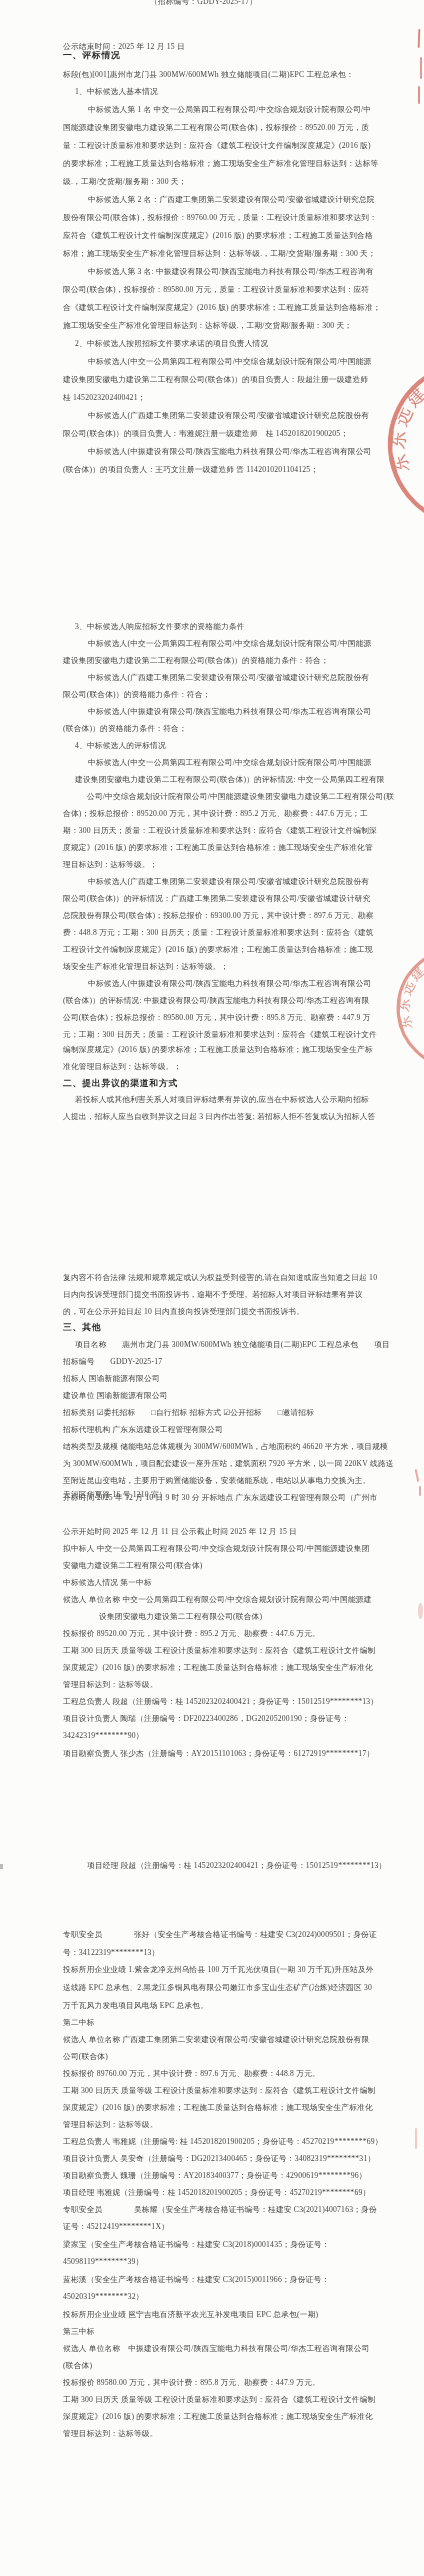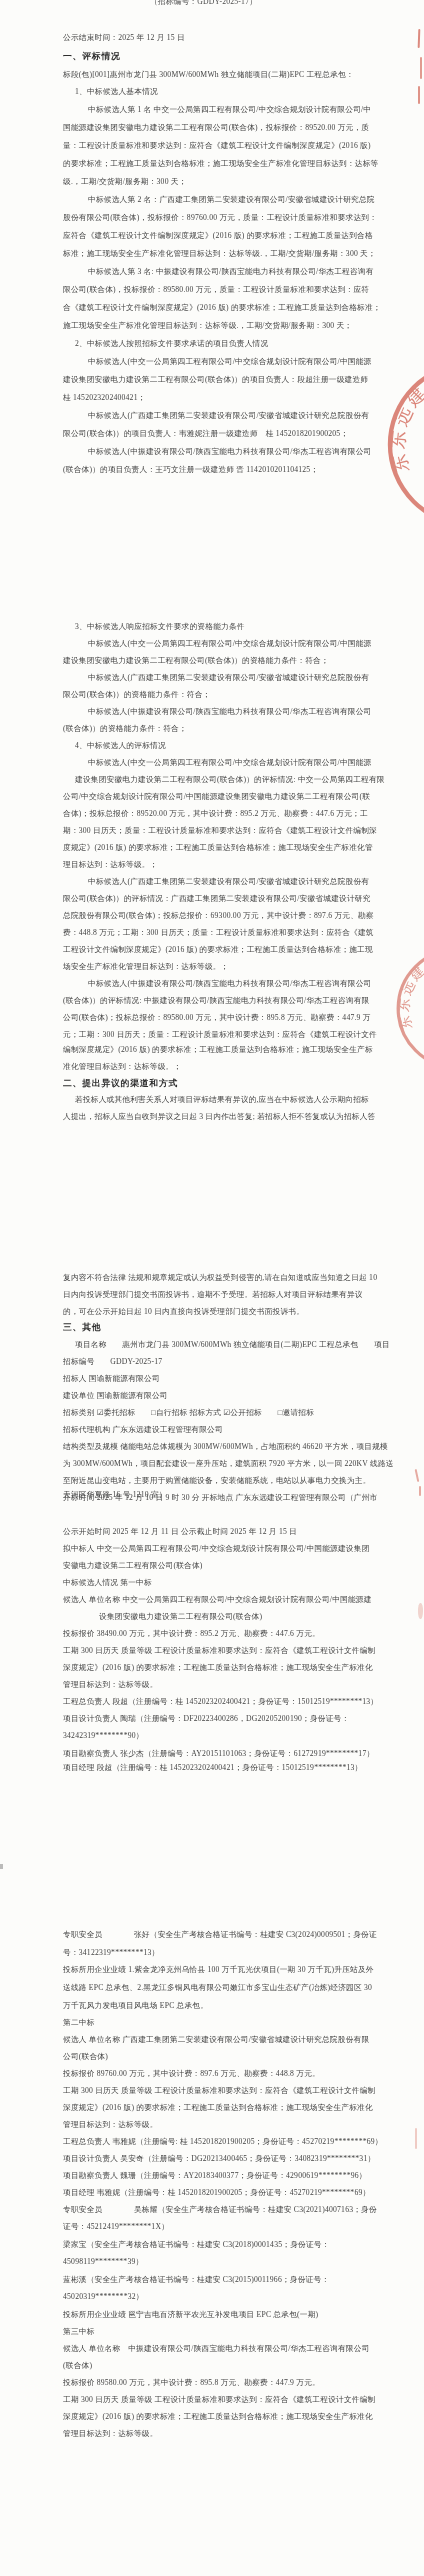--- a/index.html
+++ b/index.html
@@ -31,22 +31,22 @@
   .frag{position:absolute;background:#cf5a4a;border-radius:1px;}
   .speck{position:absolute;background:#7a7a7a;}
 </style>
 </head>
 <body>
 
 <div class="page">
 
   <div>
       <div class="ln s-c" style="top: -3.1px;">（招标编号：GDDY-2025-17）</div>
-      <div class="ln s-b" style="top: 33px;">公示结束时间：2025 年 12 月 15 日</div>
-      <div class="ln s-h" style="top: 51px;">一、评标情况</div>
+      <div class="ln s-b" style="top: 42px;">公示结束时间：2025 年 12 月 15 日</div>
+      <div class="ln s-h" style="top: 51px; font-family: Liberation Mono, monospace;">一、评标情况</div>
       <div class="ln s-b" style="top: 70px;">标段(包)[001]惠州市龙门县 300MW/600MWh 独立储能项目(二期)EPC 工程总承包：</div>
       <div class="ln s-i1" style="top: 87px;">1、中标候选人基本情况</div>
       <div class="ln s-i3" style="top: 105px;">中标候选人第 1 名 中交一公局第四工程有限公司/中交综合规划设计院有限公司/中</div>
       <div class="ln s-b" style="top: 123px;">国能源建设集团安徽电力建设第二工程有限公司(联合体)，投标报价：89520.00 万元，质</div>
       <div class="ln s-b" style="top: 141px;">量：工程设计质量标准和要求达到：应符合《建筑工程设计文件编制深度规定》(2016 版)</div>
       <div class="ln s-b" style="top: 159px;">的要求标准；工程施工质量达到合格标准；施工现场安全生产标准化管理目标达到：达标等</div>
       <div class="ln s-b" style="top: 177px;">级.，工期/交货期/服务期：300 天；</div>
       <div class="ln s-i3" style="top: 195px;">中标候选人第 2 名：广西建工集团第二安装建设有限公司/安徽省城建设计研究总院</div>
       <div class="ln s-b" style="top: 213px;">股份有限公司(联合体)，投标报价：89760.00 万元，质量：工程设计质量标准和要求达到：</div>
       <div class="ln s-b" style="top: 231px;">应符合《建筑工程设计文件编制深度规定》(2016 版) 的要求标准；工程施工质量达到合格</div>
@@ -66,21 +66,21 @@
       <div class="ln s-i1" style="top: 622px;">3、中标候选人响应招标文件要求的资格能力条件</div>
       <div class="ln s-i3" style="top: 639px;">中标候选人(中交一公局第四工程有限公司/中交综合规划设计院有限公司/中国能源</div>
       <div class="ln s-b" style="top: 656px;">建设集团安徽电力建设第二工程有限公司(联合体)）的资格能力条件：符合；</div>
       <div class="ln s-i3" style="top: 673px;">中标候选人(广西建工集团第二安装建设有限公司/安徽省城建设计研究总院股份有</div>
       <div class="ln s-b" style="top: 690px;">限公司(联合体)）的资格能力条件：符合；</div>
       <div class="ln s-i3" style="top: 707px;">中标候选人(中振建设有限公司/陕西宝能电力科技有限公司/华杰工程咨询有限公司</div>
       <div class="ln s-b" style="top: 724px;">(联合体)）的资格能力条件：符合；</div>
       <div class="ln s-i1" style="top: 741px;">4、中标候选人的评标情况</div>
       <div class="ln s-i3" style="top: 758px;">中标候选人(中交一公局第四工程有限公司/中交综合规划设计院有限公司/中国能源</div>
       <div class="ln s-b" style="top: 775px; padding-left: 12px;">建设集团安徽电力建设第二工程有限公司(联合体)）的评标情况: 中交一公局第四工程有限</div>
-      <div class="ln s-b" style="top: 792px;">公司/中交综合规划设计院有限公司/中国能源建设集团安徽电力建设第二工程有限公司(联</div>
+      <div class="ln s-b" style="top: 792px; margin-left: 24px;">公司/中交综合规划设计院有限公司/中国能源建设集团安徽电力建设第二工程有限公司(联</div>
       <div class="ln s-b" style="top: 809px;">合体)；投标总报价：89520.00 万元，其中设计费：895.2 万元、勘察费：447.6 万元；工</div>
       <div class="ln s-b" style="top: 826px;">期：300 日历天；质量：工程设计质量标准和要求达到：应符合《建筑工程设计文件编制深</div>
       <div class="ln s-b" style="top: 843px;">度规定》(2016 版) 的要求标准；工程施工质量达到合格标准；施工现场安全生产标准化管</div>
       <div class="ln s-b" style="top: 860px;">理目标达到：达标等级。；</div>
       <div class="ln s-i3" style="top: 877px;">中标候选人(广西建工集团第二安装建设有限公司/安徽省城建设计研究总院股份有</div>
       <div class="ln s-b" style="top: 894px;">限公司(联合体)）的评标情况：广西建工集团第二安装建设有限公司/安徽省城建设计研究</div>
       <div class="ln s-b" style="top: 911px;">总院股份有限公司(联合体)；投标总报价：69300.00 万元，其中设计费：897.6 万元、勘察</div>
       <div class="ln s-b" style="top: 928px;">费：448.8 万元；工期：300 日历天；质量：工程设计质量标准和要求达到：应符合《建筑</div>
       <div class="ln s-b" style="top: 945px;">工程设计文件编制深度规定》(2016 版) 的要求标准；工程施工质量达到合格标准；施工现</div>
       <div class="ln s-b" style="top: 962px;">场安全生产标准化管理目标达到：达标等级。；</div>
@@ -107,29 +107,29 @@
       <div class="ln s-b" style="top: 1459px;">为 300MW/600MWh，项目配套建设一座升压站，建筑面积 7920 平方米，以一回 220KV 线路送</div>
       <div class="ln s-b" style="top: 1476px;">至附近昆山变电站，主要用于购置储能设备，安装储能系统，电站以从事电力交换为主。</div>
       <div class="ln s-b" style="top: 1493px;">开标时间 2025 年 12 月 10 日 9 时 30 分 开标地点 广东东远建设工程管理有限公司（广州市</div>
       <div class="ln s-b" style="top: 1462px; margin-top: 28px;">天河区华夏路 16 号 1210 室）</div>
       <div class="ln s-b" style="top: 1527px;">公示开始时间 2025 年 12 月 11 日 公示截止时间 2025 年 12 月 15 日</div>
       <div class="ln s-b" style="top: 1544px;">拟中标人 中交一公局第四工程有限公司/中交综合规划设计院有限公司/中国能源建设集团</div>
       <div class="ln s-b" style="top: 1561px;">安徽电力建设第二工程有限公司(联合体)</div>
       <div class="ln s-b" style="top: 1578px;">中标候选人情况 第一中标</div>
       <div class="ln s-b" style="top: 1595px;">候选人 单位名称 中交一公局第四工程有限公司/中交综合规划设计院有限公司/中国能源建</div>
       <div class="ln s-b" style="top: 1612px; margin-left: 36px;">设集团安徽电力建设第二工程有限公司(联合体)</div>
-      <div class="ln s-b" style="top: 1629px;">投标报价 38490.00 万元，其中设计费：895.2 万元、勘察费：447.6 万元。</div>
+      <div class="ln s-b" style="top: 1629px;">投标报价 89520.00 万元，其中设计费：895.2 万元、勘察费：447.6 万元。</div>
       <div class="ln s-b" style="top: 1646px;">工期 300 日历天 质量等级 工程设计质量标准和要求达到：应符合《建筑工程设计文件编制</div>
       <div class="ln s-b" style="top: 1663px;">深度规定》(2016 版) 的要求标准；工程施工质量达到合格标准；施工现场安全生产标准化</div>
       <div class="ln s-b" style="top: 1680px;">管理目标达到：达标等级。</div>
       <div class="ln s-b" style="top: 1697px;">工程总负责人 段超（注册编号：桂 1452023202400421；身份证号：15012519********13）</div>
       <div class="ln s-b" style="top: 1714px;">项目设计负责人 陶瑞（注册编号：DF20223400286，DG20205200190；身份证号：</div>
       <div class="ln s-b" style="top: 1731px;">34242319********90）</div>
       <div class="ln s-b" style="top: 1749px;">项目勘察负责人 张少杰（注册编号：AY20151101063；身份证号：61272919********17）</div>
-      <div class="ln s-b" style="top: 1763px;">项目经理 段超（注册编号：桂 1452023202400421；身份证号：15012519********13）</div>
+      <div class="ln s-b" style="top: 1861px; margin-left: 24px;">项目经理 段超（注册编号：桂 1452023202400421；身份证号：15012519********13）</div>
       <div class="ln s-b" style="top: 1930px;">专职安全员　　　　张好（安全生产考核合格证书编号：桂建安 C3(2024)0009501；身份证</div>
       <div class="ln s-b" style="top: 1948px;">号：34122319********13）</div>
       <div class="ln s-b" style="top: 1965px;">投标所用企业业绩 1.紫金龙净克州乌恰县 100 万千瓦光伏项目(一期 30 万千瓦)升压站及外</div>
       <div class="ln s-b" style="top: 1983px;">送线路 EPC 总承包、2.黑龙江多铜风电有限公司嫩江市多宝山生态矿产(冶炼)经济园区 30</div>
       <div class="ln s-b" style="top: 2001px;">万千瓦风力发电项目风电场 EPC 总承包。</div>
       <div class="ln s-b" style="top: 2018px;">第二中标</div>
       <div class="ln s-b" style="top: 2035px;">候选人 单位名称 广西建工集团第二安装建设有限公司/安徽省城建设计研究总院股份有限</div>
       <div class="ln s-b" style="top: 2052px;">公司(联合体)</div>
       <div class="ln s-b" style="top: 2069px;">投标报价 89760.00 万元，其中设计费：897.6 万元、勘察费：448.8 万元。</div>
       <div class="ln s-b" style="top: 2086px;">工期 300 日历天 质量等级 工程设计质量标准和要求达到：应符合《建筑工程设计文件编制</div>

